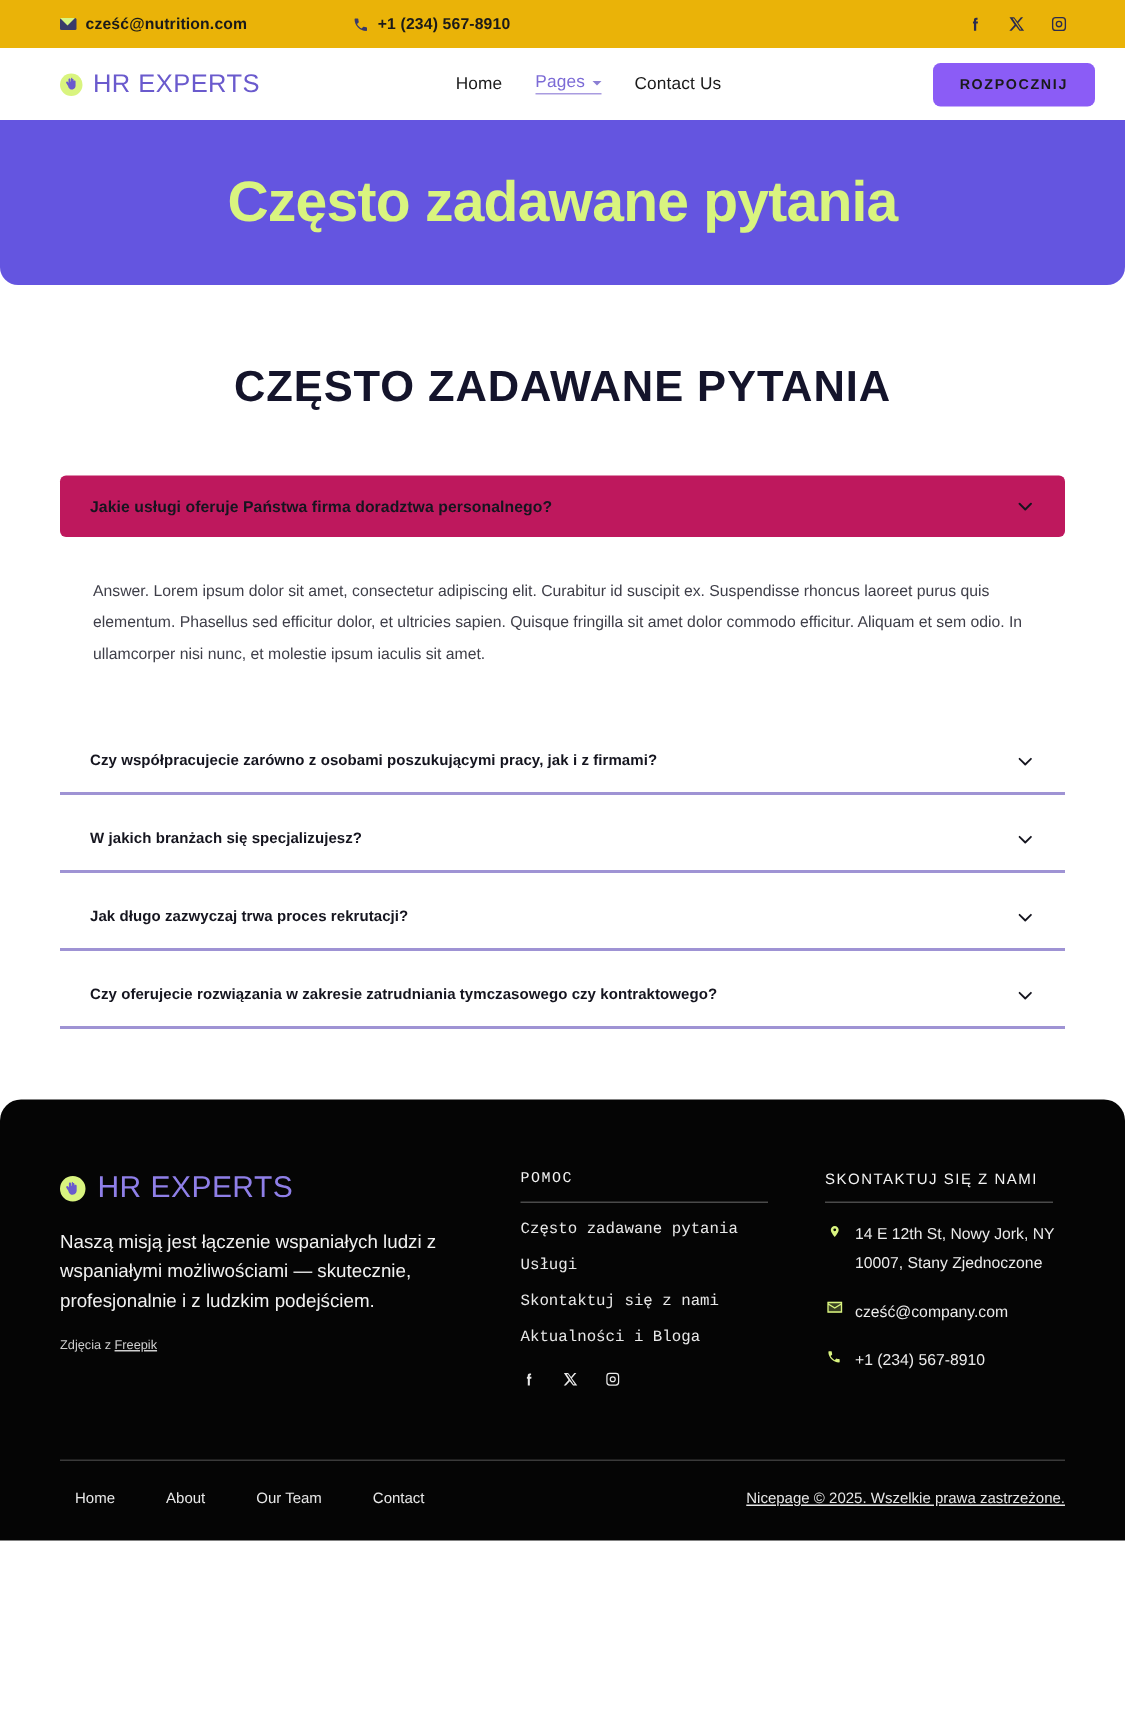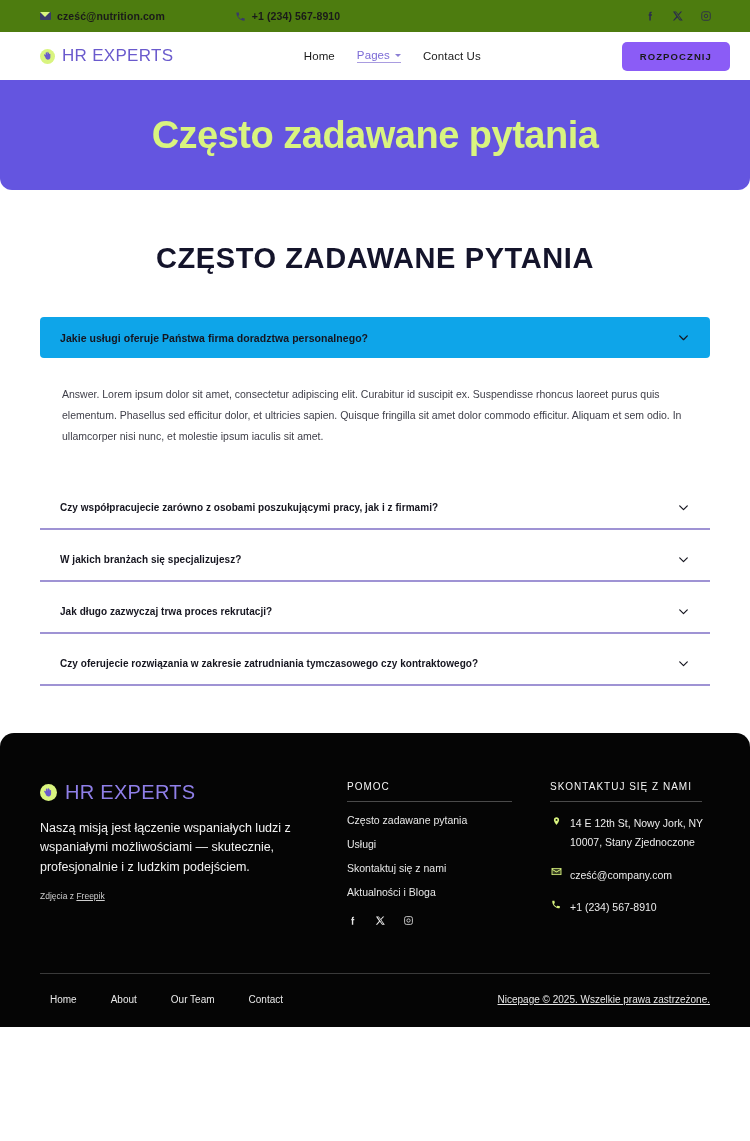--- a/index.html
+++ b/index.html
@@ -6,21 +6,21 @@
   html, body {
     width:750px;
     background:#ffffff;
     font-family:"Liberation Sans", sans-serif;
     -webkit-font-smoothing:antialiased;
   }
   body { width:750px; min-height:1141px; overflow-x:hidden; }
 
   
   .topbar {
-    background:#4d7c0f;
+    background:#eab308;
     height:32px;
     display:flex;
     align-items:center;
     padding:0 20px 0 40px;
   }
   .topbar-item {
     display:flex;
     align-items:center;
     gap:6px;
     font-size:10.5px;
@@ -83,21 +83,21 @@
     font-family:"Liberation Sans", sans-serif;
   }
 
   
   .faq-wrap { padding:52px 40px 0 40px; }
   .faq-title {
     text-align:center; font-size:29px; font-weight:700; color:#14142b;
     letter-spacing:0.6px; margin-bottom:42px;
   }
   .faq-item-open {
-    background:#0ea5e9; border-radius:4px;
+    background:#be185d; border-radius:4px;
     display:flex; align-items:center; justify-content:space-between;
     padding:14px 20px; min-height:40px;text-align:center;
   }
   .faq-q-open { font-size:10.5px; font-weight:700; color:#15151f; letter-spacing:0.05px; }
   .faq-answer {
     font-size:10.5px; line-height:2.0; color:#3e3e48;
     padding:26px 20px 0 22px;
   }
   .faq-list { margin-top:40px; }
   .faq-item {
@@ -122,21 +122,21 @@
   .f-brand { display:flex; align-items:center; gap:8px; margin-bottom:15px; }
   .f-brand-mark {
     width:17px; height:17px; border-radius:50%; background:#d9f47f;
     display:flex; align-items:center; justify-content:center; flex:none;
   }
   .f-brand-name { font-size:20px; color:#8f7fe8; letter-spacing:0.3px; }
   .f-mission { font-size:12.5px; line-height:1.55; color:#f2f2f2; }
   .f-credit { font-size:8.5px; color:#cfcfcf; margin-top:14px; }
   .f-credit u { }
 
-  .f-help { width:200px; padding-left:7px; }
+  .f-help { width:200px; padding-left:7px;font-family:Liberation Mono, monospace; }
   .f-contact { width:auto; flex:1; padding-left:10px; }
   .f-head {
     font-size:10px; letter-spacing:1px; color:#f4f4f4;
     padding-bottom:9px; margin-bottom:12px; border-bottom:1px solid #4a4a4a;
     max-width:165px;
   }
   .f-contact .f-head { max-width:152px; }
   .f-link { display:block; font-size:10.5px; color:#e8e8e8; text-decoration:none; margin-bottom:12px; }
   .f-social { display:flex; gap:17px; margin-top:14px; color:#e8e8e8; }
 

